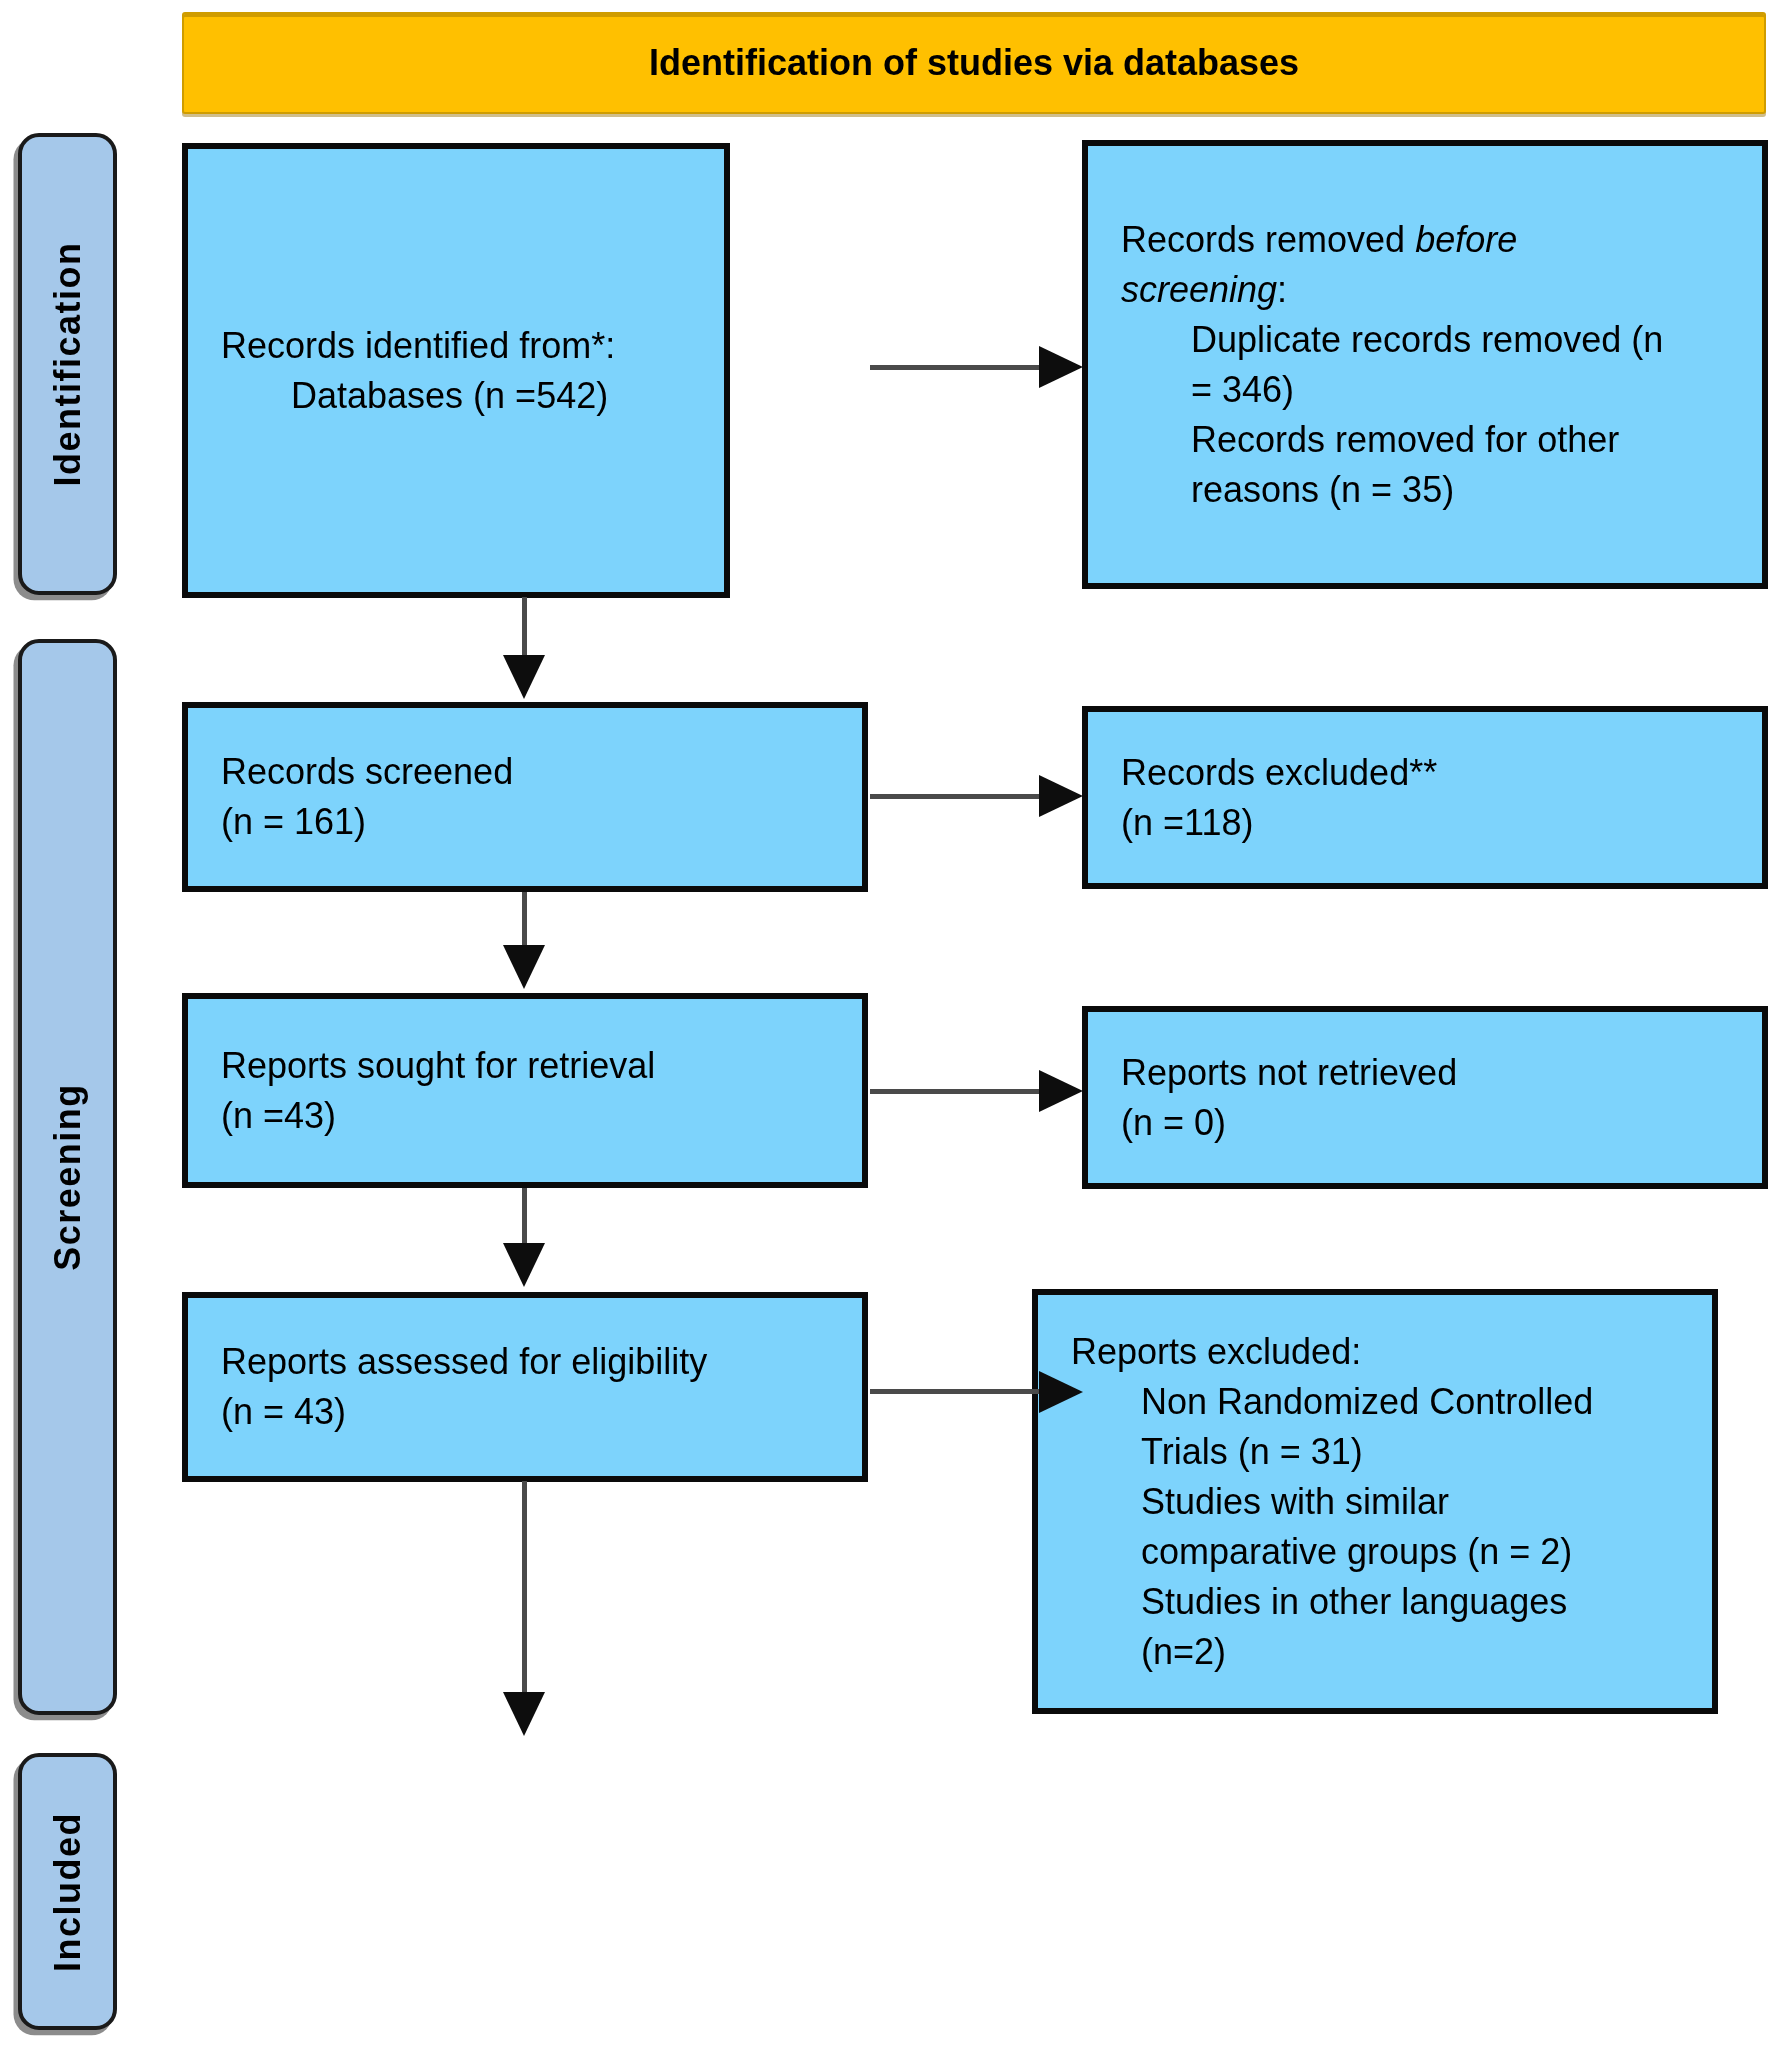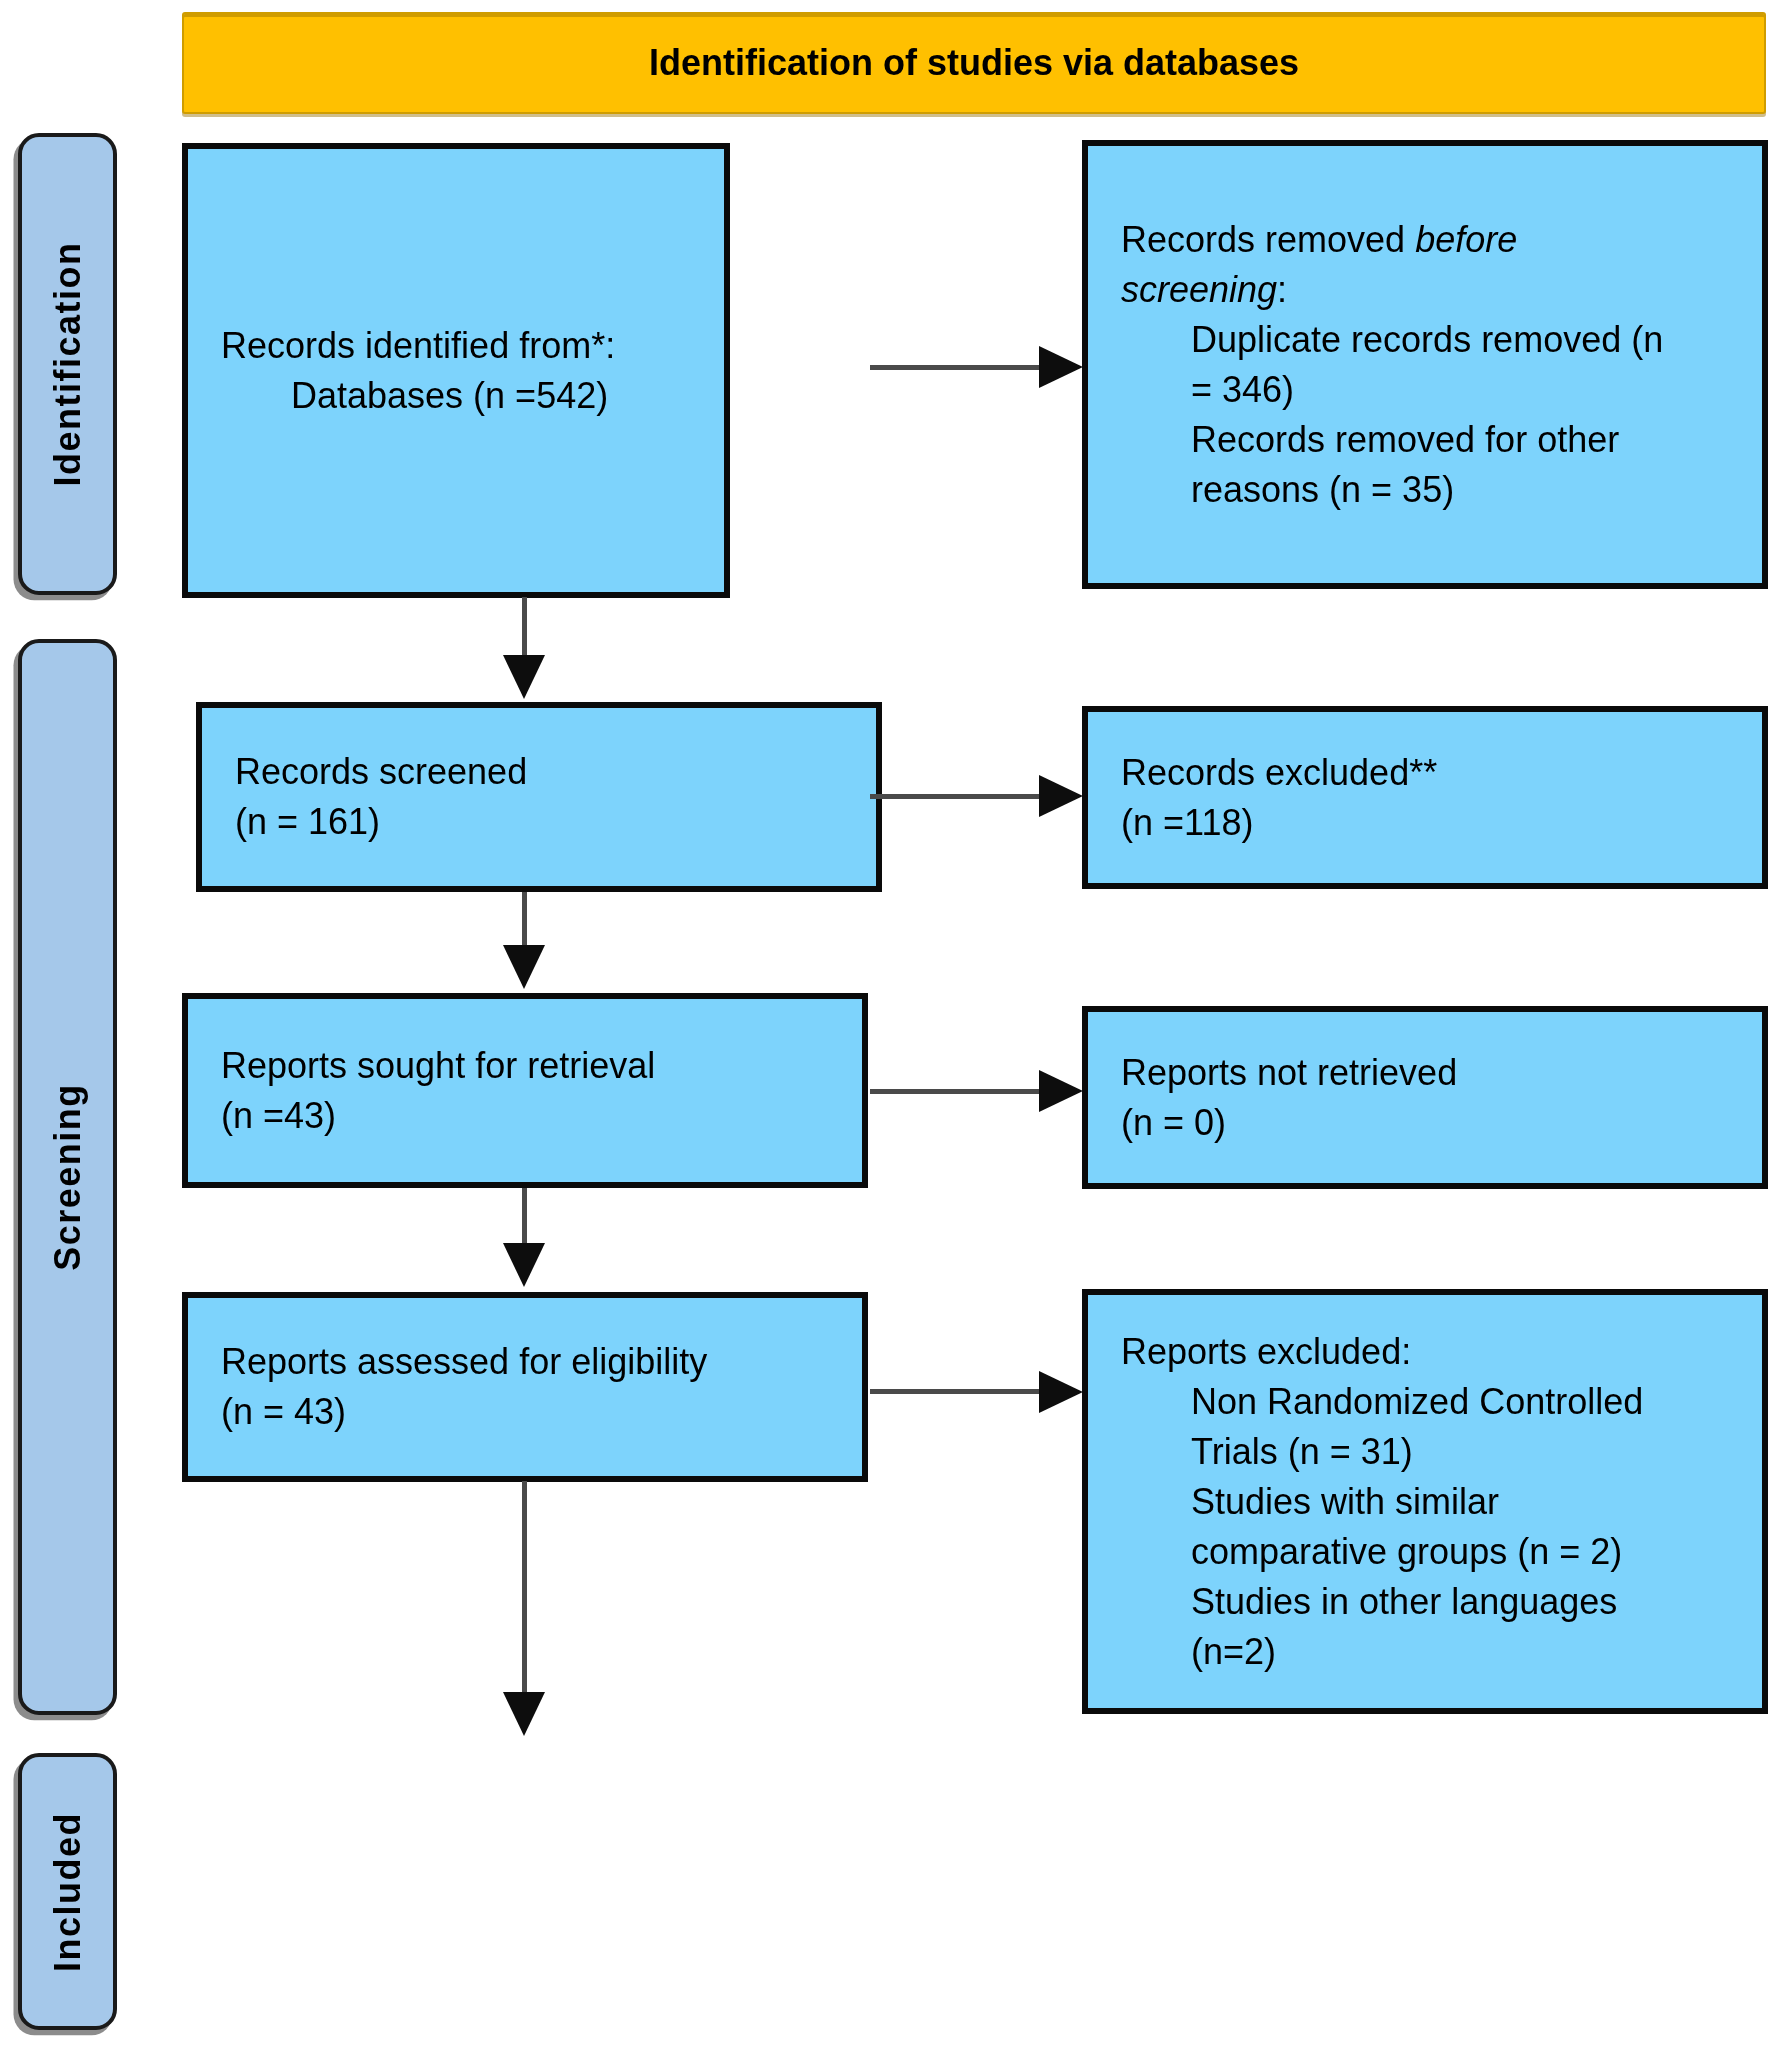--- a/index.html
+++ b/index.html
@@ -62,21 +62,21 @@
   </div>
   <div class="stage" style="top:1753px;height:277px;">
     <span>Included</span>
   </div>
 
   <div class="box" style="left:182px;top:143px;width:548px;height:455px;">
     <div class="ln">Records identified from*:</div>
     <div class="ln sub">Databases (n =542)</div>
   </div>
 
-  <div class="box" style="left:196px;top:702px;width:686px;height:190px;">
+  <div class="box" style="left:182px;top:702px;width:686px;height:190px;">
     <div class="ln">Records screened</div>
     <div class="ln">(n = 161)</div>
   </div>
 
   <div class="box" style="left:182px;top:993px;width:686px;height:195px;">
     <div class="ln">Reports sought for retrieval</div>
     <div class="ln">(n =43)</div>
   </div>
 
   <div class="box" style="left:182px;top:1292px;width:686px;height:190px;">
@@ -97,21 +97,21 @@
   <div class="box" style="left:1082px;top:706px;width:686px;height:183px;">
     <div class="ln">Records excluded**</div>
     <div class="ln">(n =118)</div>
   </div>
 
   <div class="box" style="left:1082px;top:1006px;width:686px;height:183px;">
     <div class="ln">Reports not retrieved</div>
     <div class="ln">(n = 0)</div>
   </div>
 
-  <div class="box" style="left:1082px;top:1289px;width:686px;height:425px;justify-content:center;">
+  <div class="box" style="left:1032px;top:1289px;width:686px;height:425px;justify-content:center;">
     <div class="ln">Reports excluded:</div>
     <div class="ln sub">Non Randomized Controlled</div>
     <div class="ln sub">Trials (n = 31)</div>
     <div class="ln sub">Studies with similar</div>
     <div class="ln sub">comparative groups (n = 2)</div>
     <div class="ln sub">Studies in other languages</div>
     <div class="ln sub">(n=2)</div>
   </div>
 
   <div class="vline" style="left:522px;top:597px;height:61px;"></div>

